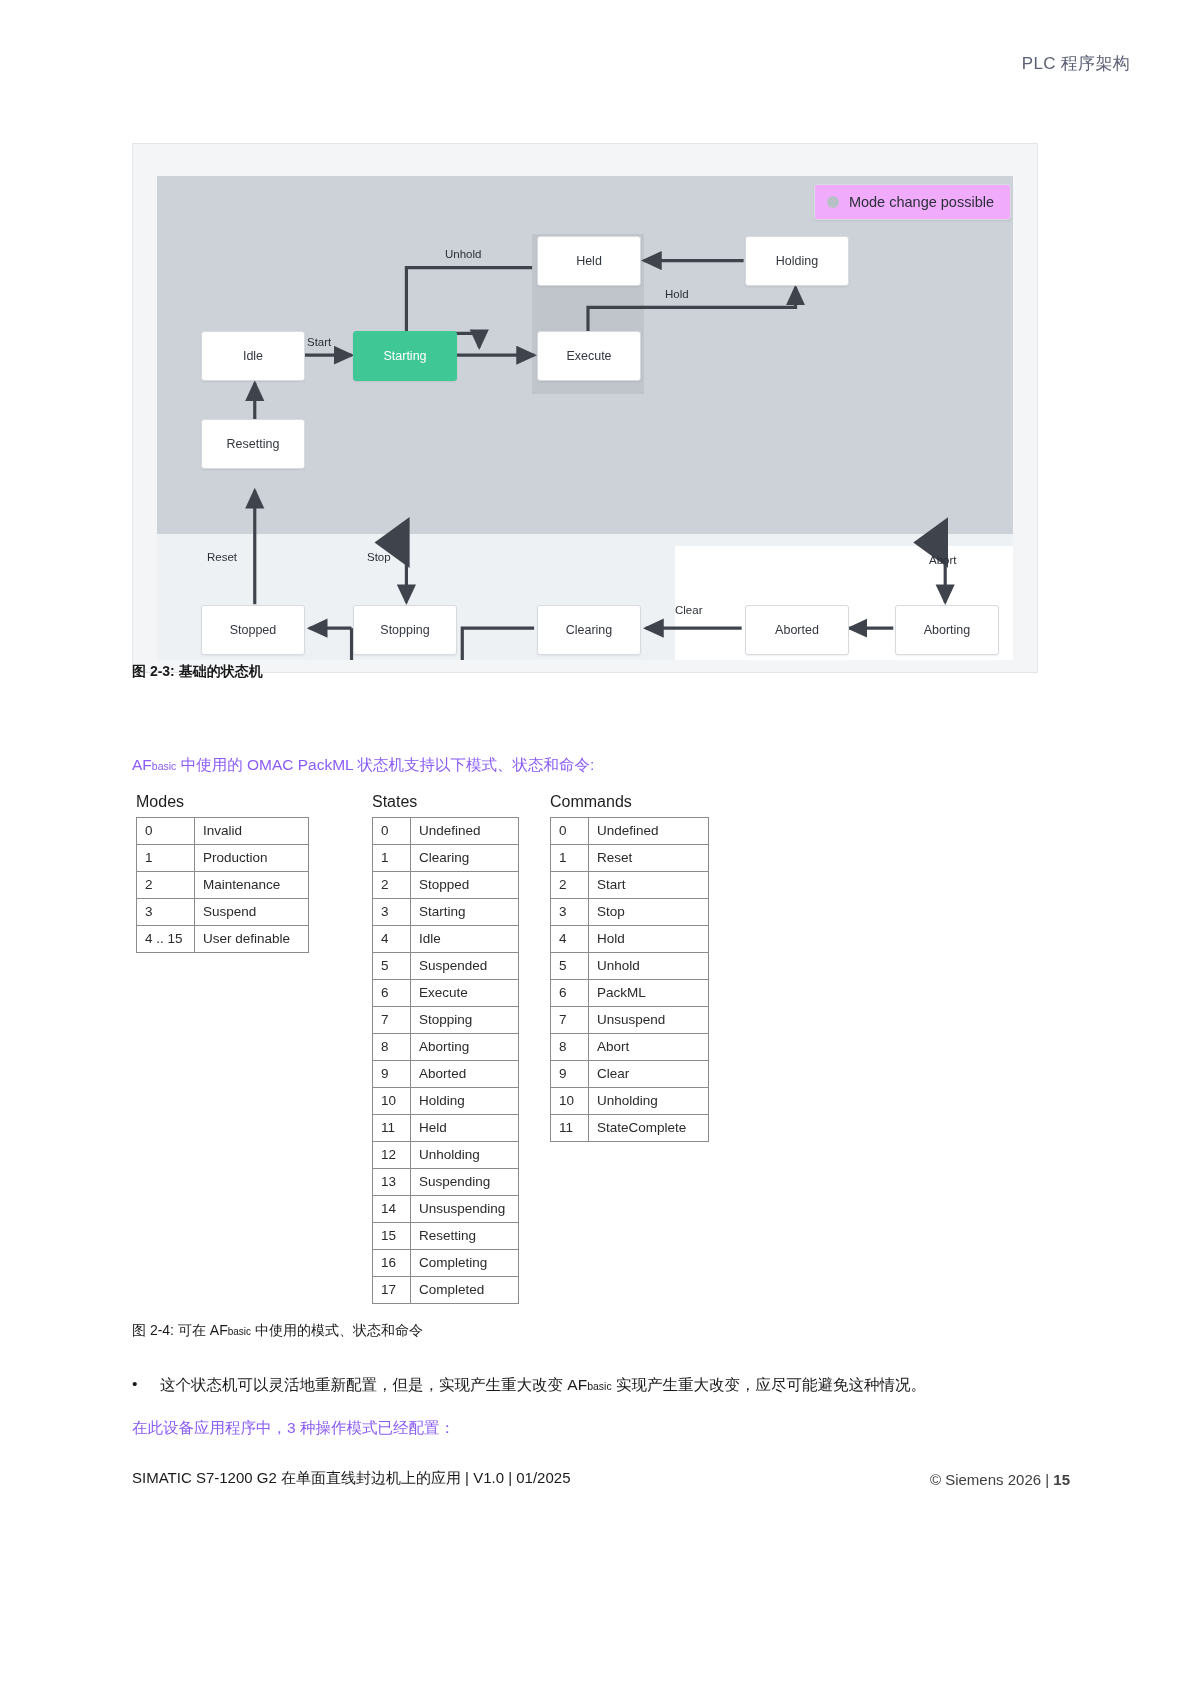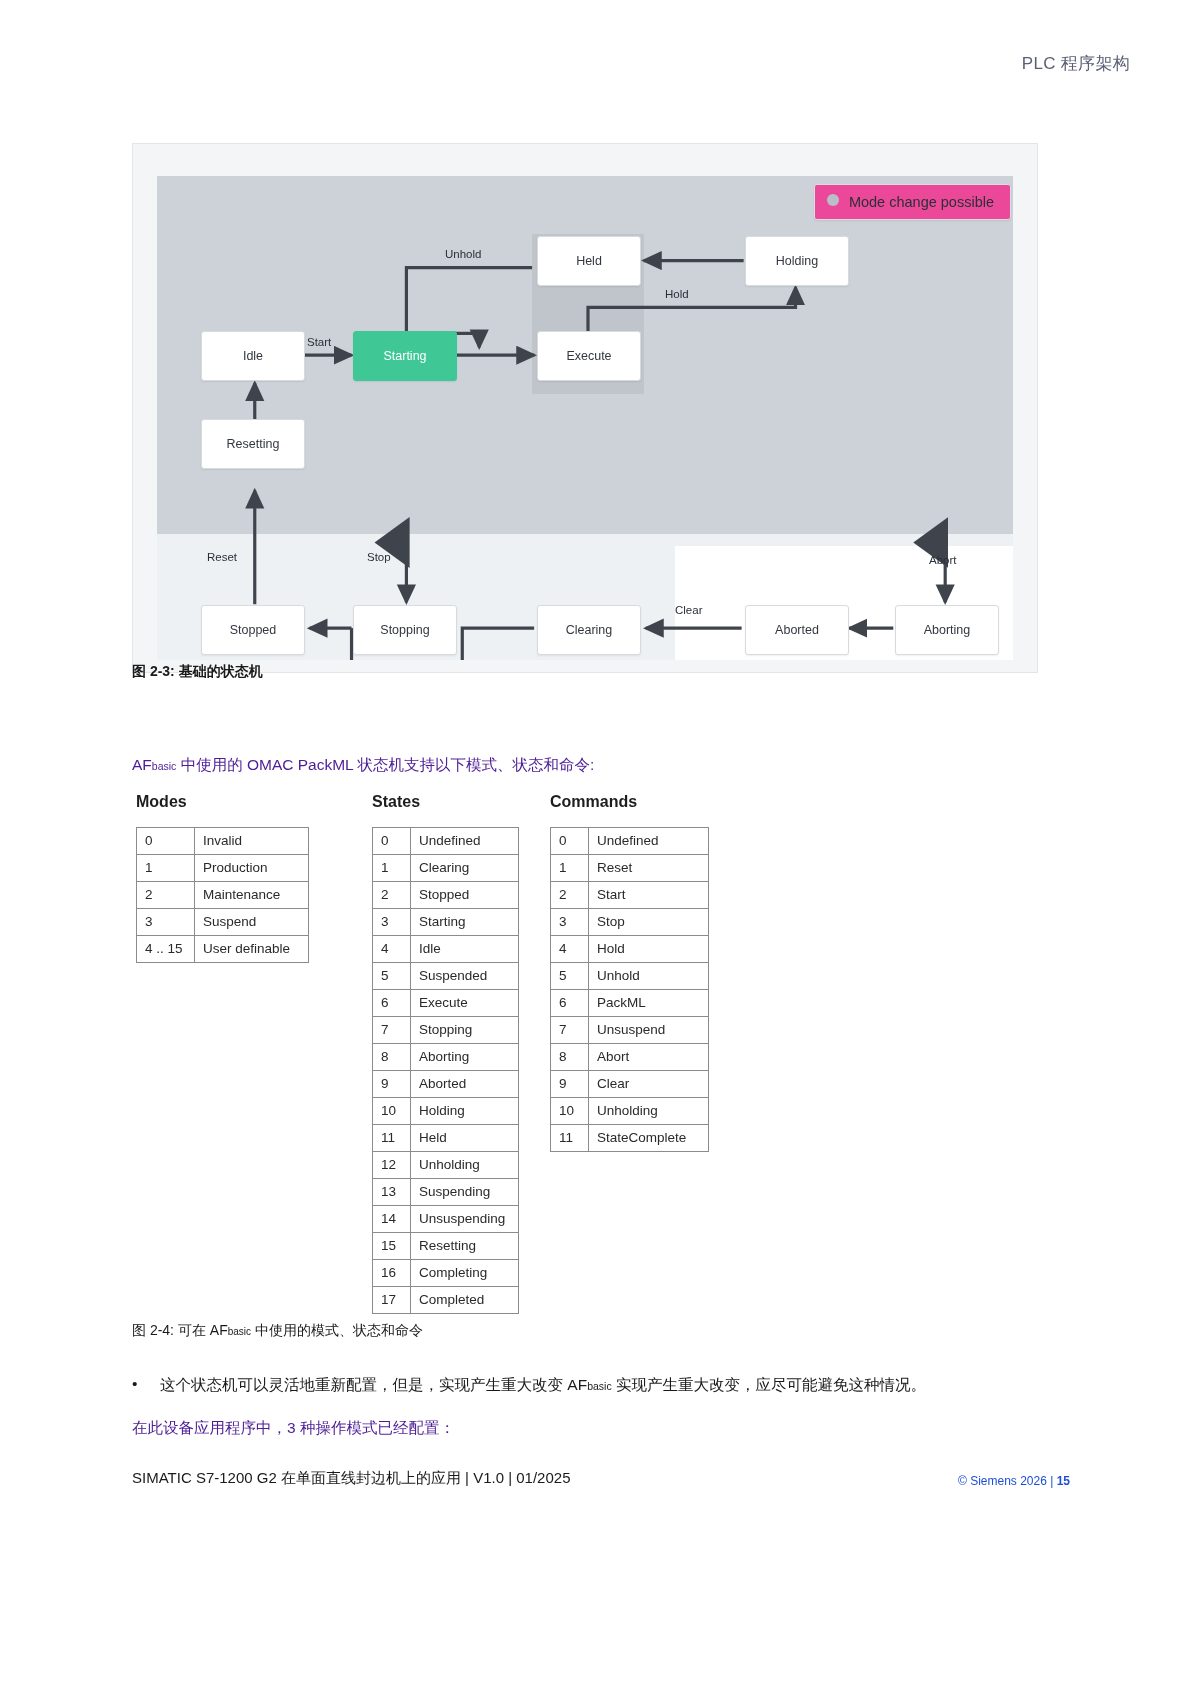--- a/index.html
+++ b/index.html
@@ -74,26 +74,26 @@
     top: 78px;
     width: 112px;
     height: 160px;
     background: #c0c5cb;
   }
 
   .legend-box {
     position: absolute;
     right: 14px;
     top: 28px;
-    background: #ec4899;
+    background: #f0abfc;
     border: 1px solid #d9dde2;
     border-radius: 3px;
     padding: 9px 16px 9px 12px;
     display: flex;
-    align-items: flex-start;
+    align-items: center;
     gap: 10px;
     font-size: 14.5px;
     color: #2b2f38;
     box-shadow: 0 1px 2px rgba(0,0,0,.08);
   }
   .legend-dot {
     width: 12px; height: 12px; border-radius: 50%;
     background: #b9bfc6; display: inline-block;
   }
 
@@ -132,31 +132,31 @@
     left: 132px;
     font-size: 14px;
     color: #1a1a1a;
   }
   .caption .sub { font-size: 10px; vertical-align: baseline; }
 
   .body-line {
     position: absolute;
     left: 132px;
     font-size: 15.5px;
-    color: #4c1d95;
+    color: #8b5cf6;
   }
   .body-line .sub { font-size: 10.5px; }
 
   
   .tbl-wrap { position: absolute; }
   .tbl-title {
     font-size: 16px;
     color: #1d1d1d;
-    margin-bottom: 16px;
-    font-weight: 700;
+    margin-bottom: 6px;
+    font-weight: 400;
   }
   table.ref {
     border-collapse: collapse;
     font-size: 13.5px;
     color: #2a2a2a;
   }
   table.ref td {
     border: 1px solid #8b8b8b;
     padding: 4px 8px;
     height: 26px;
@@ -190,22 +190,22 @@
     position: absolute;
     left: 132px;
     bottom: 195px;
     font-size: 15px;
     color: #1a1a1a;
   }
   .footer-right {
     position: absolute;
     right: 120px;
     bottom: 195px;
-    font-size: 12px;
-    color: #1d4ed8;
+    font-size: 15px;
+    color: #404040;
     text-align: right;
   }
   .footer-right b { font-weight: 700; }
 </style>
 </head>
 <body>
 
 <div class="page-header">
   <span>PLC 程序架构</span>
 </div>

